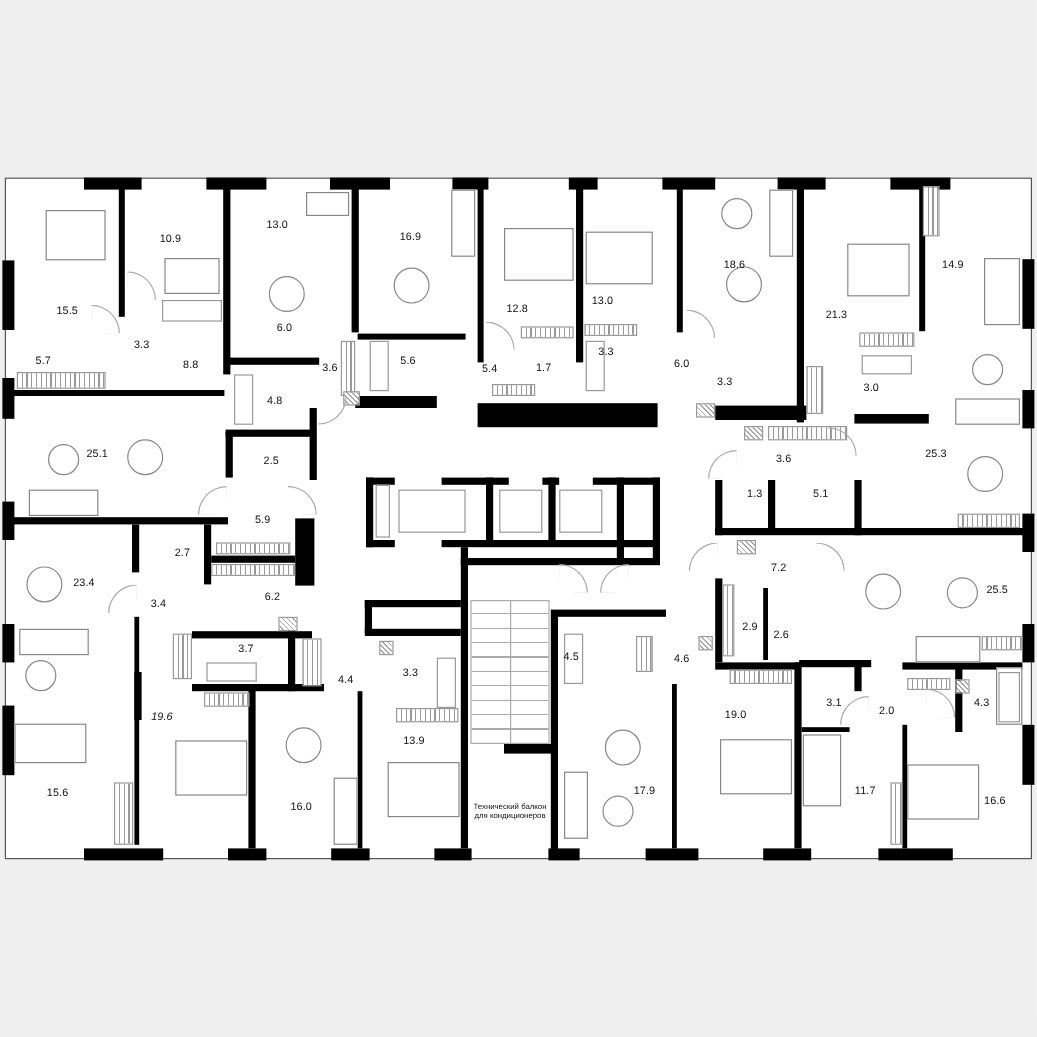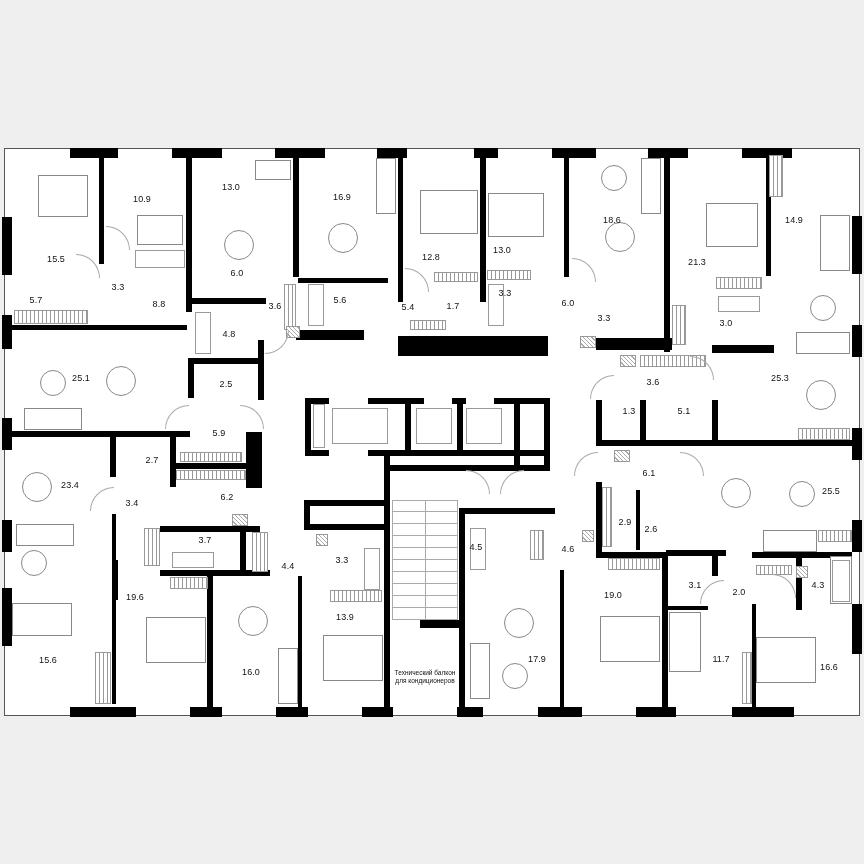--- a/index.html
+++ b/index.html
@@ -272,35 +272,35 @@
   <span class="lbl" style="left:229px;top:334px;">4.8</span>
   <span class="lbl" style="left:81px;top:378px;">25.1</span>
   <span class="lbl" style="left:226px;top:384px;">2.5</span>
   <span class="lbl" style="left:653px;top:382px;">3.6</span>
   <span class="lbl" style="left:780px;top:378px;">25.3</span>
   <span class="lbl" style="left:219px;top:433px;">5.9</span>
   <span class="lbl" style="left:629px;top:411px;">1.3</span>
   <span class="lbl" style="left:684px;top:411px;">5.1</span>
   <span class="lbl" style="left:152px;top:460px;">2.7</span>
   <span class="lbl" style="left:70px;top:485px;">23.4</span>
-  <span class="lbl" style="left:649px;top:473px;">6.1</span>
+  <span class="lbl" style="left:649px;top:473px;">7.2</span>
   <span class="lbl" style="left:831px;top:491px;">25.5</span>
   <span class="lbl" style="left:132px;top:503px;">3.4</span>
   <span class="lbl" style="left:227px;top:497px;">6.2</span>
   <span class="lbl" style="left:625px;top:522px;">2.9</span>
   <span class="lbl" style="left:651px;top:529px;">2.6</span>
   <span class="lbl" style="left:205px;top:540px;">3.7</span>
   <span class="lbl" style="left:342px;top:560px;">3.3</span>
   <span class="lbl" style="left:476px;top:547px;">4.5</span>
   <span class="lbl" style="left:568px;top:549px;">4.6</span>
   <span class="lbl" style="left:288px;top:566px;">4.4</span>
   <span class="lbl" style="left:695px;top:585px;">3.1</span>
   <span class="lbl" style="left:739px;top:592px;">2.0</span>
   <span class="lbl" style="left:818px;top:585px;">4.3</span>
-  <span class="lbl" style="left:135px;top:597px;">19.6</span>
+  <span class="lbl" style="left:135px;top:597px;font-style:italic;">19.6</span>
   <span class="lbl" style="left:613px;top:595px;">19.0</span>
   <span class="lbl" style="left:345px;top:617px;">13.9</span>
   <span class="lbl" style="left:48px;top:660px;">15.6</span>
   <span class="lbl" style="left:251px;top:672px;">16.0</span>
   <span class="lbl" style="left:537px;top:659px;text-align:center;">17.9</span>
   <span class="lbl" style="left:721px;top:659px;">11.7</span>
   <span class="lbl" style="left:829px;top:667px;">16.6</span>
 </div>
 
 <div class="note" style="left:425px;top:677px;width:80px;">

